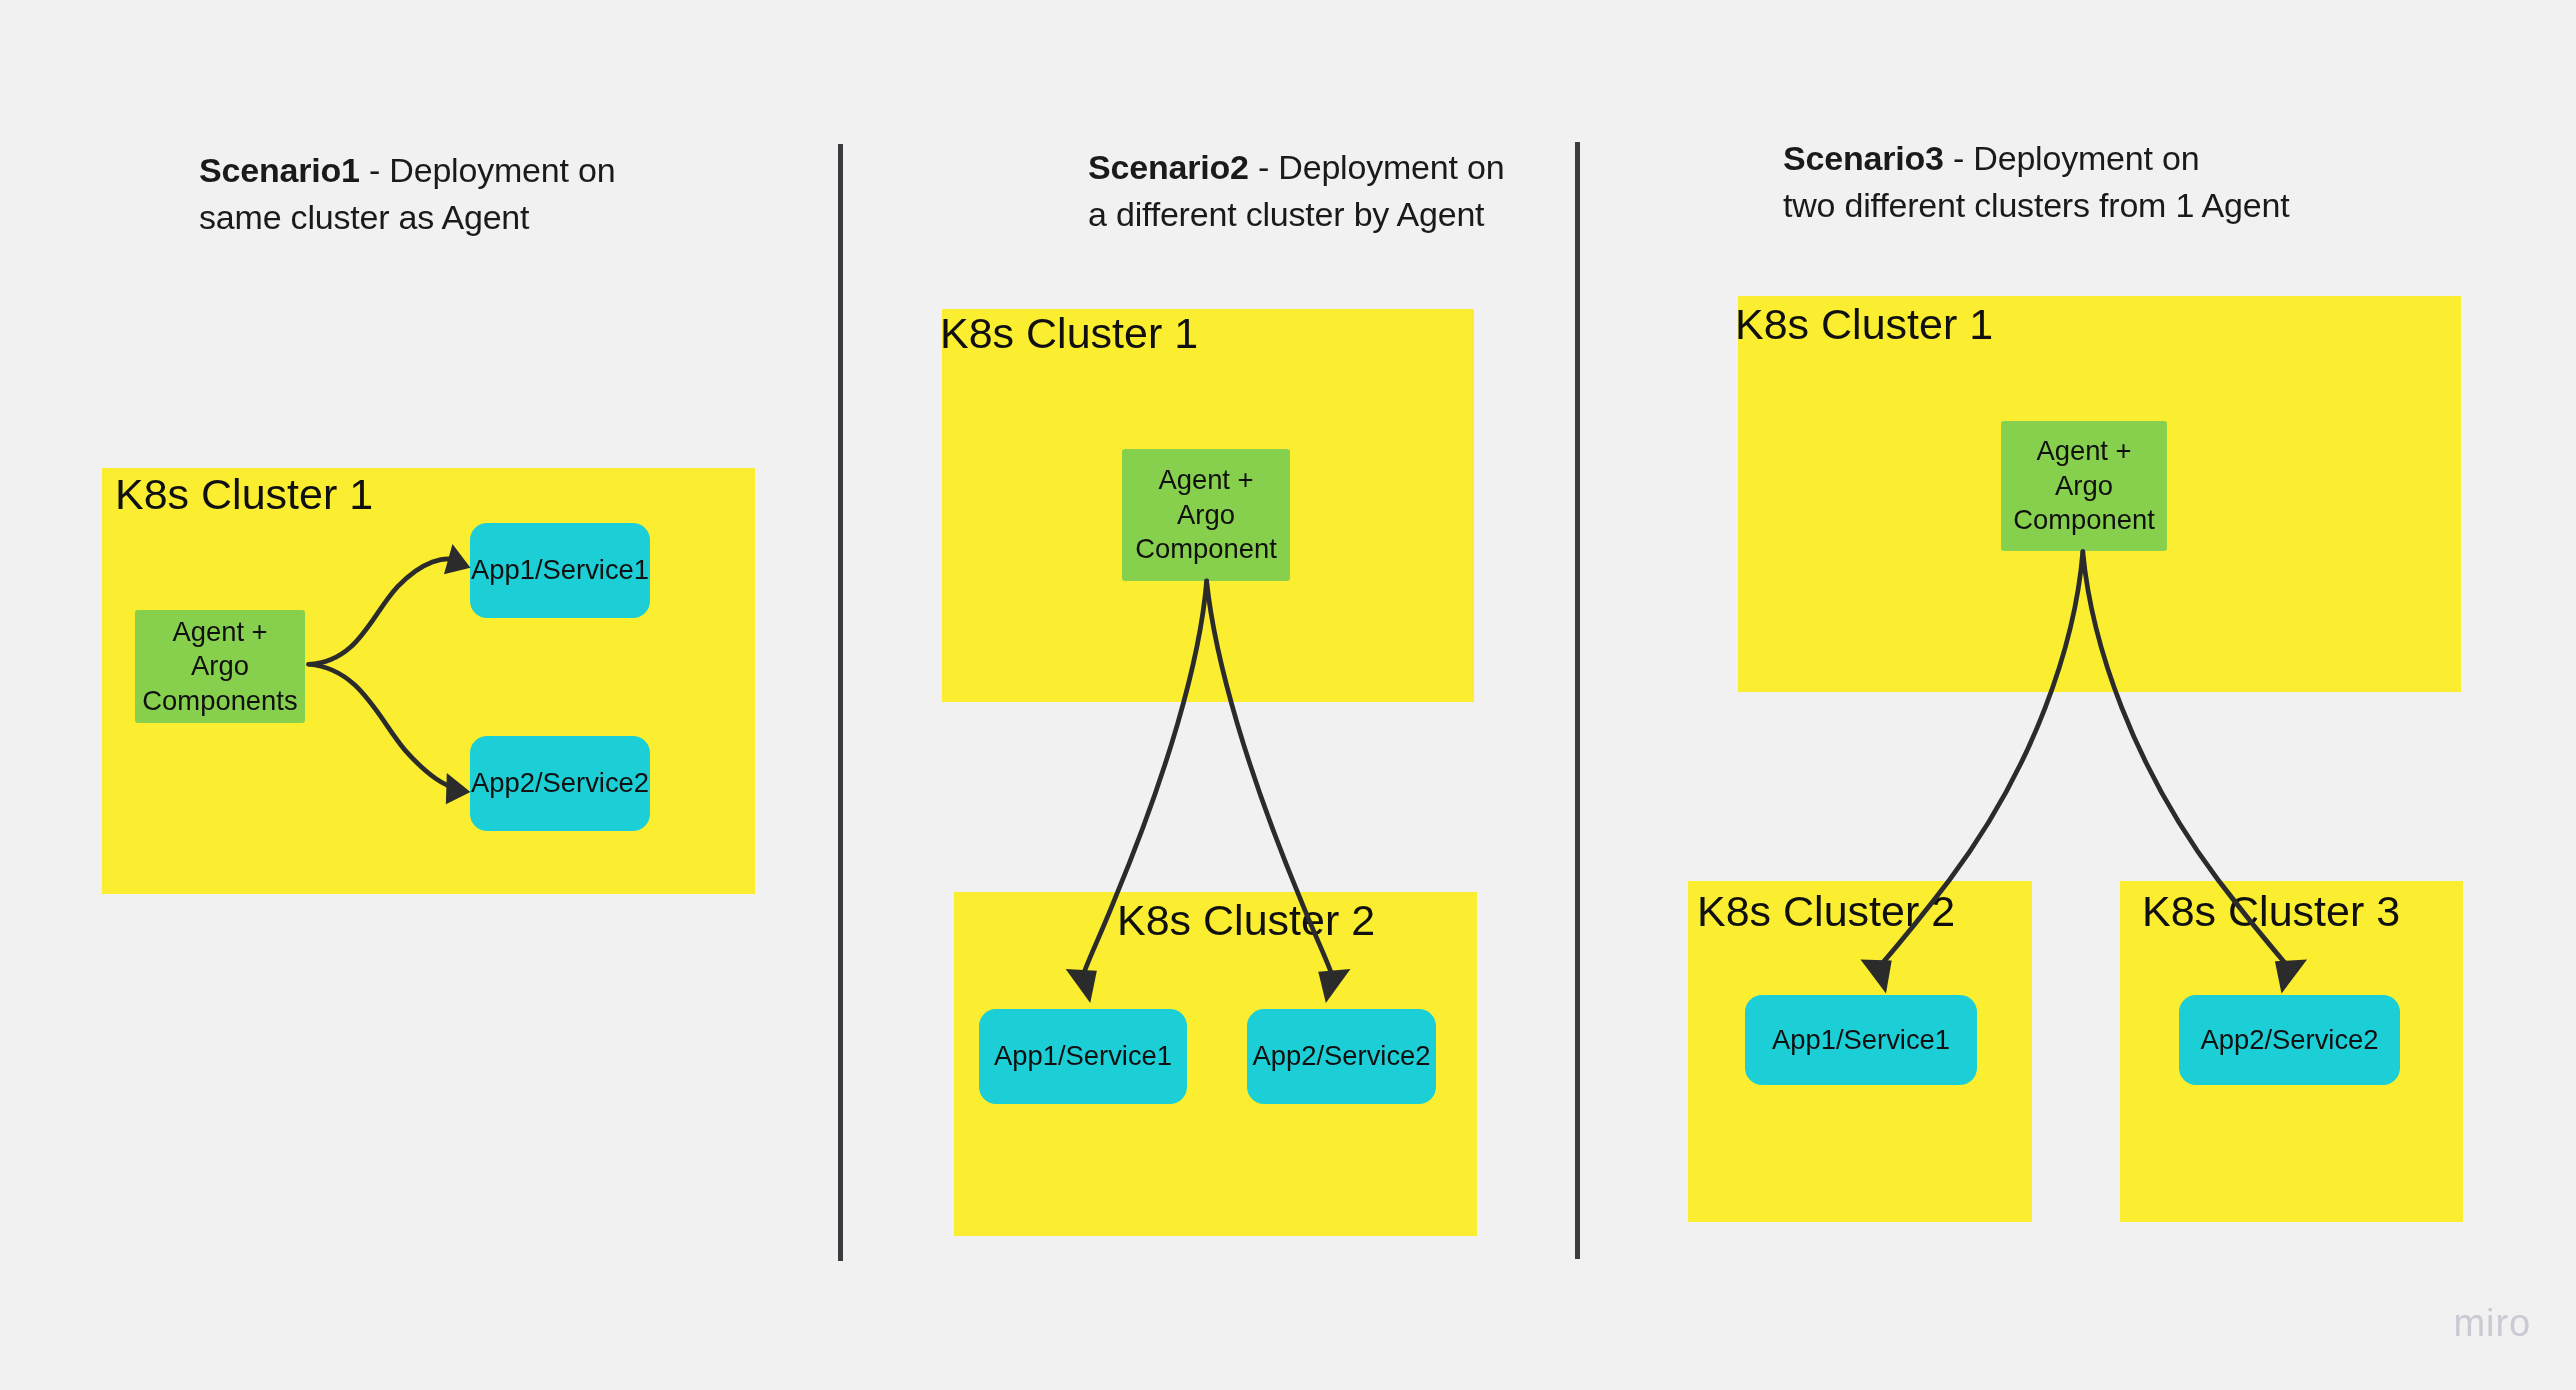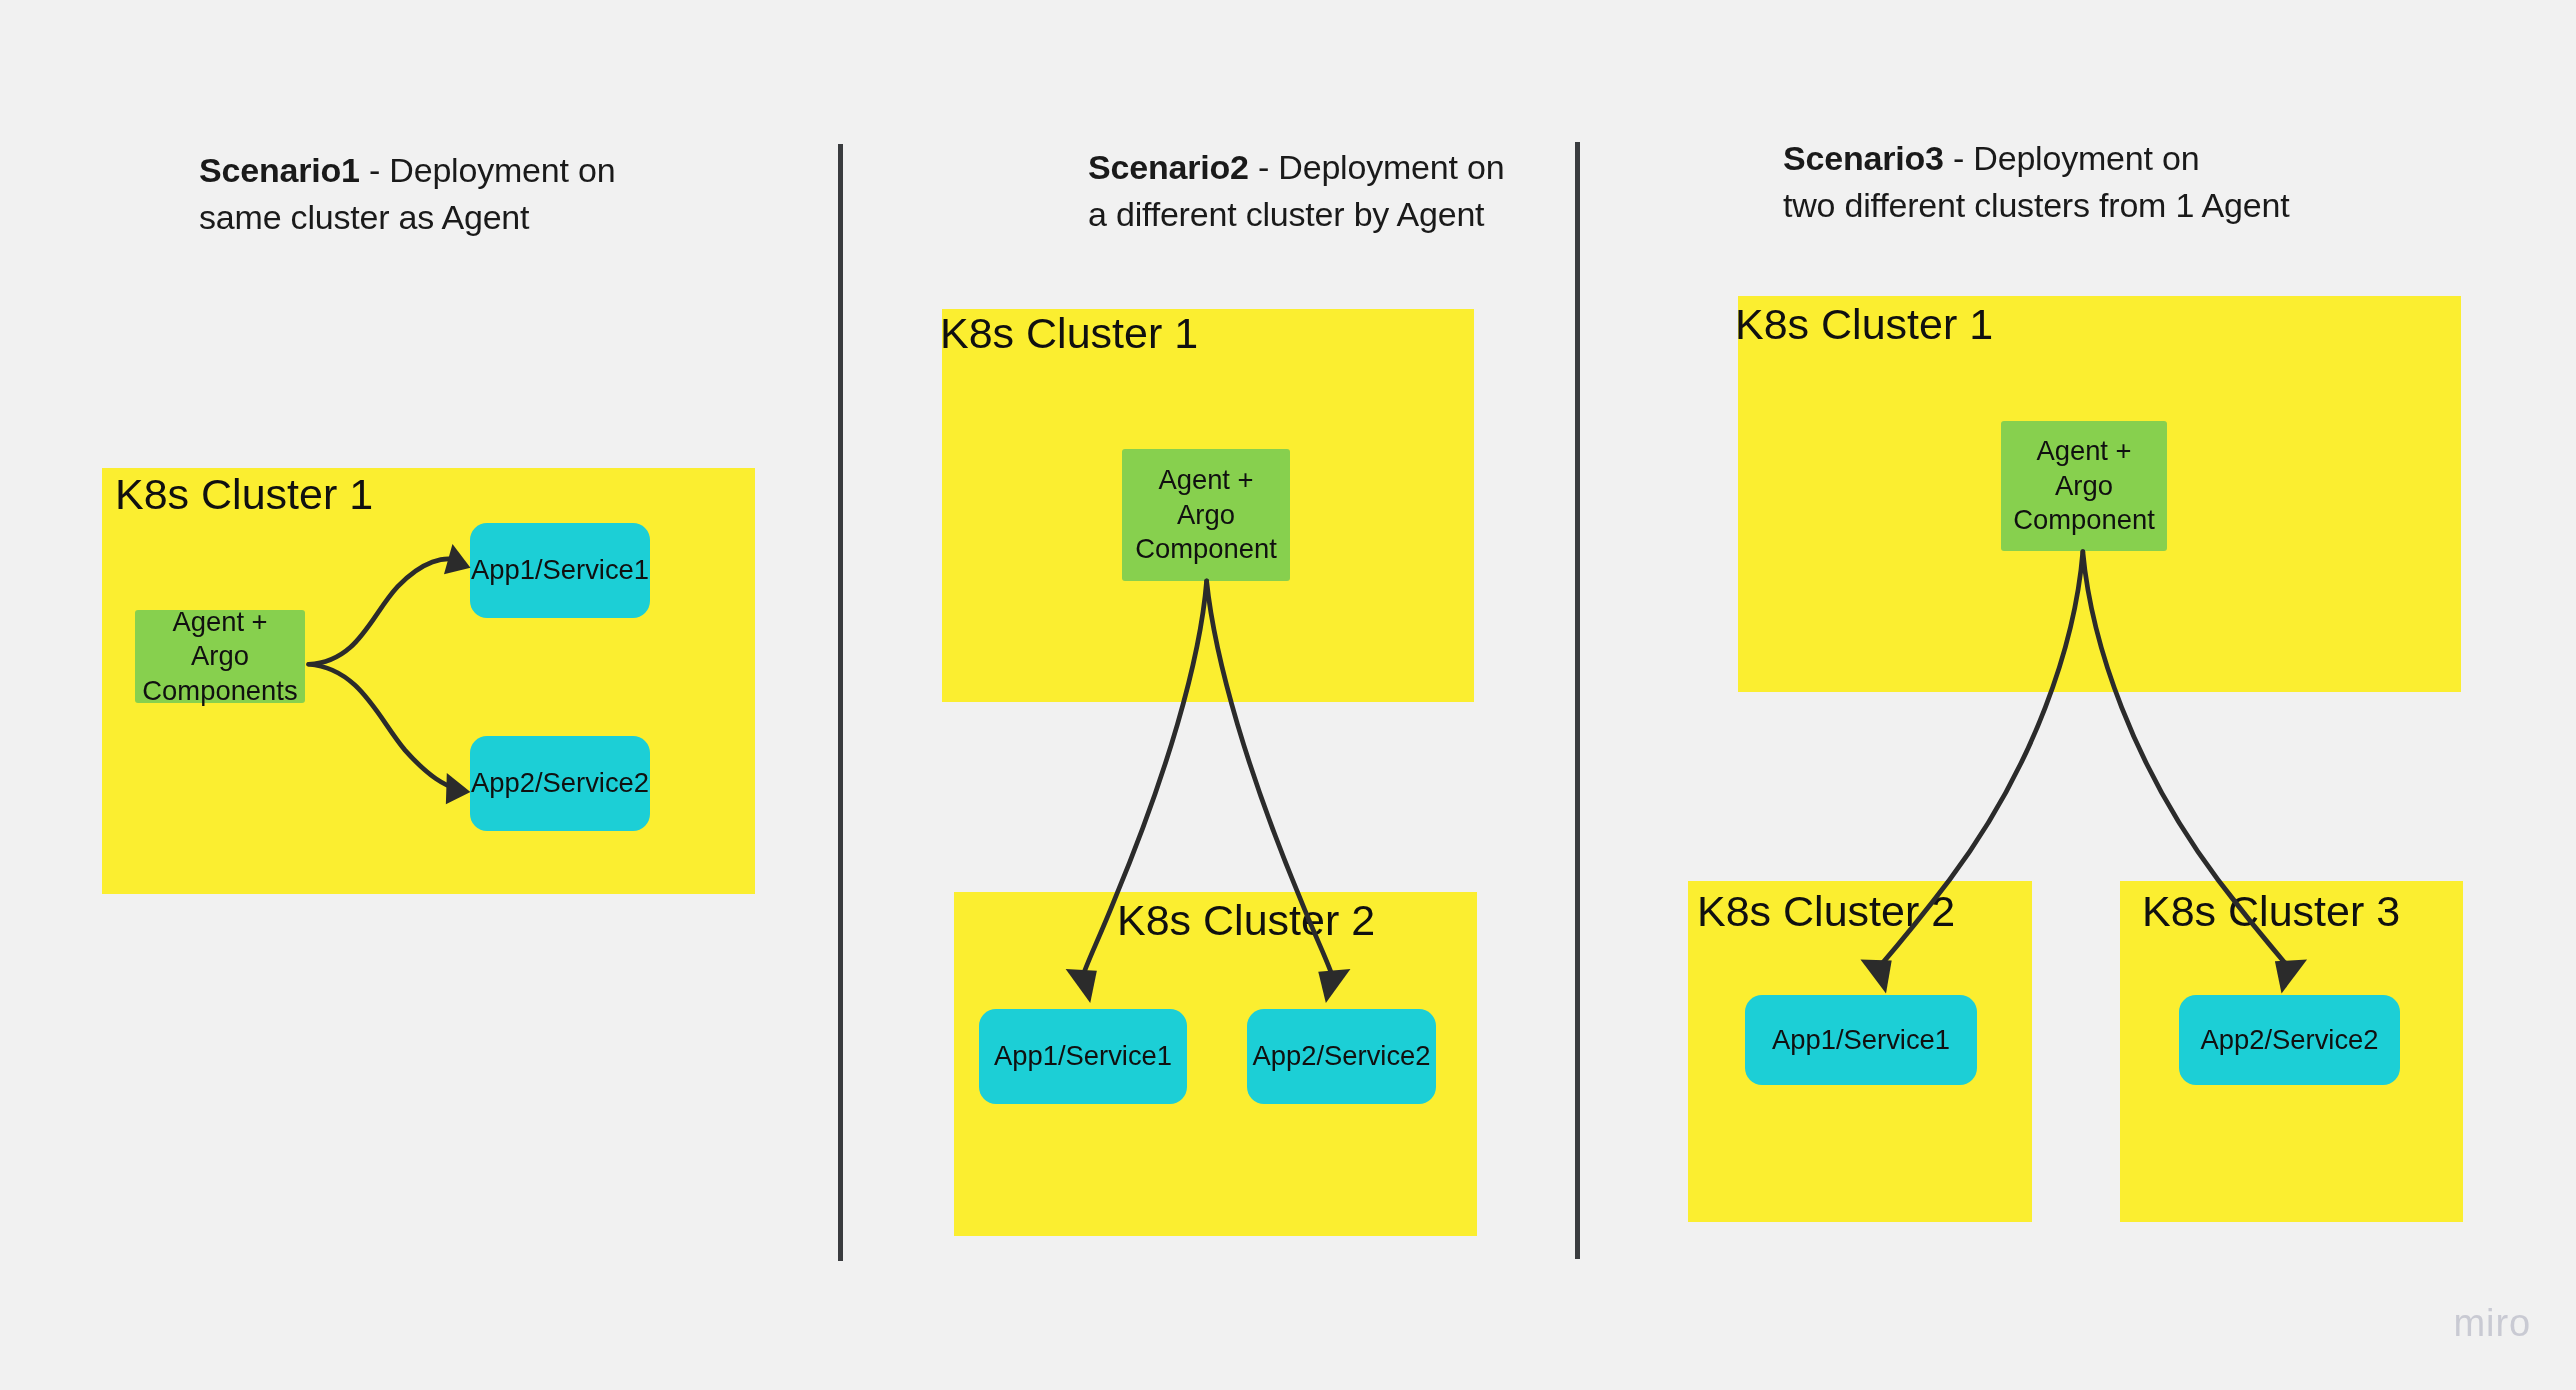--- a/index.html
+++ b/index.html
@@ -104,21 +104,21 @@
     bottom: 45px;
     font-size: 38px;
     letter-spacing: 0.9px;
     color: #c9cad3;
     font-weight: 400;
   }
 
   
   #s1-cluster1 { left: 102px; top: 468px; width: 653px; height: 426px; }
   #s1-cluster1-label { left: 115px; top: 473px; }
-  #s1-agent { left: 135px; top: 610px; width: 170px; height: 93px; }
+  #s1-agent { left: 135px; top: 610px; width: 170px; height: 113px; }
   #s1-app1 { left: 470px; top: 523px; width: 180px; height: 95px; }
   #s1-app2 { left: 470px; top: 736px; width: 180px; height: 95px; }
 
   
   #s2-cluster1 { left: 942px; top: 309px; width: 532px; height: 393px; }
   #s2-cluster1-label { left: 940px; top: 312px; }
   #s2-agent { left: 1122px; top: 449px; width: 168px; height: 132px; }
   #s2-cluster2 { left: 954px; top: 892px; width: 523px; height: 344px; }
   #s2-cluster2-label { left: 1117px; top: 899px; }
   #s2-app1 { left: 979px; top: 1009px; width: 208px; height: 95px; }

